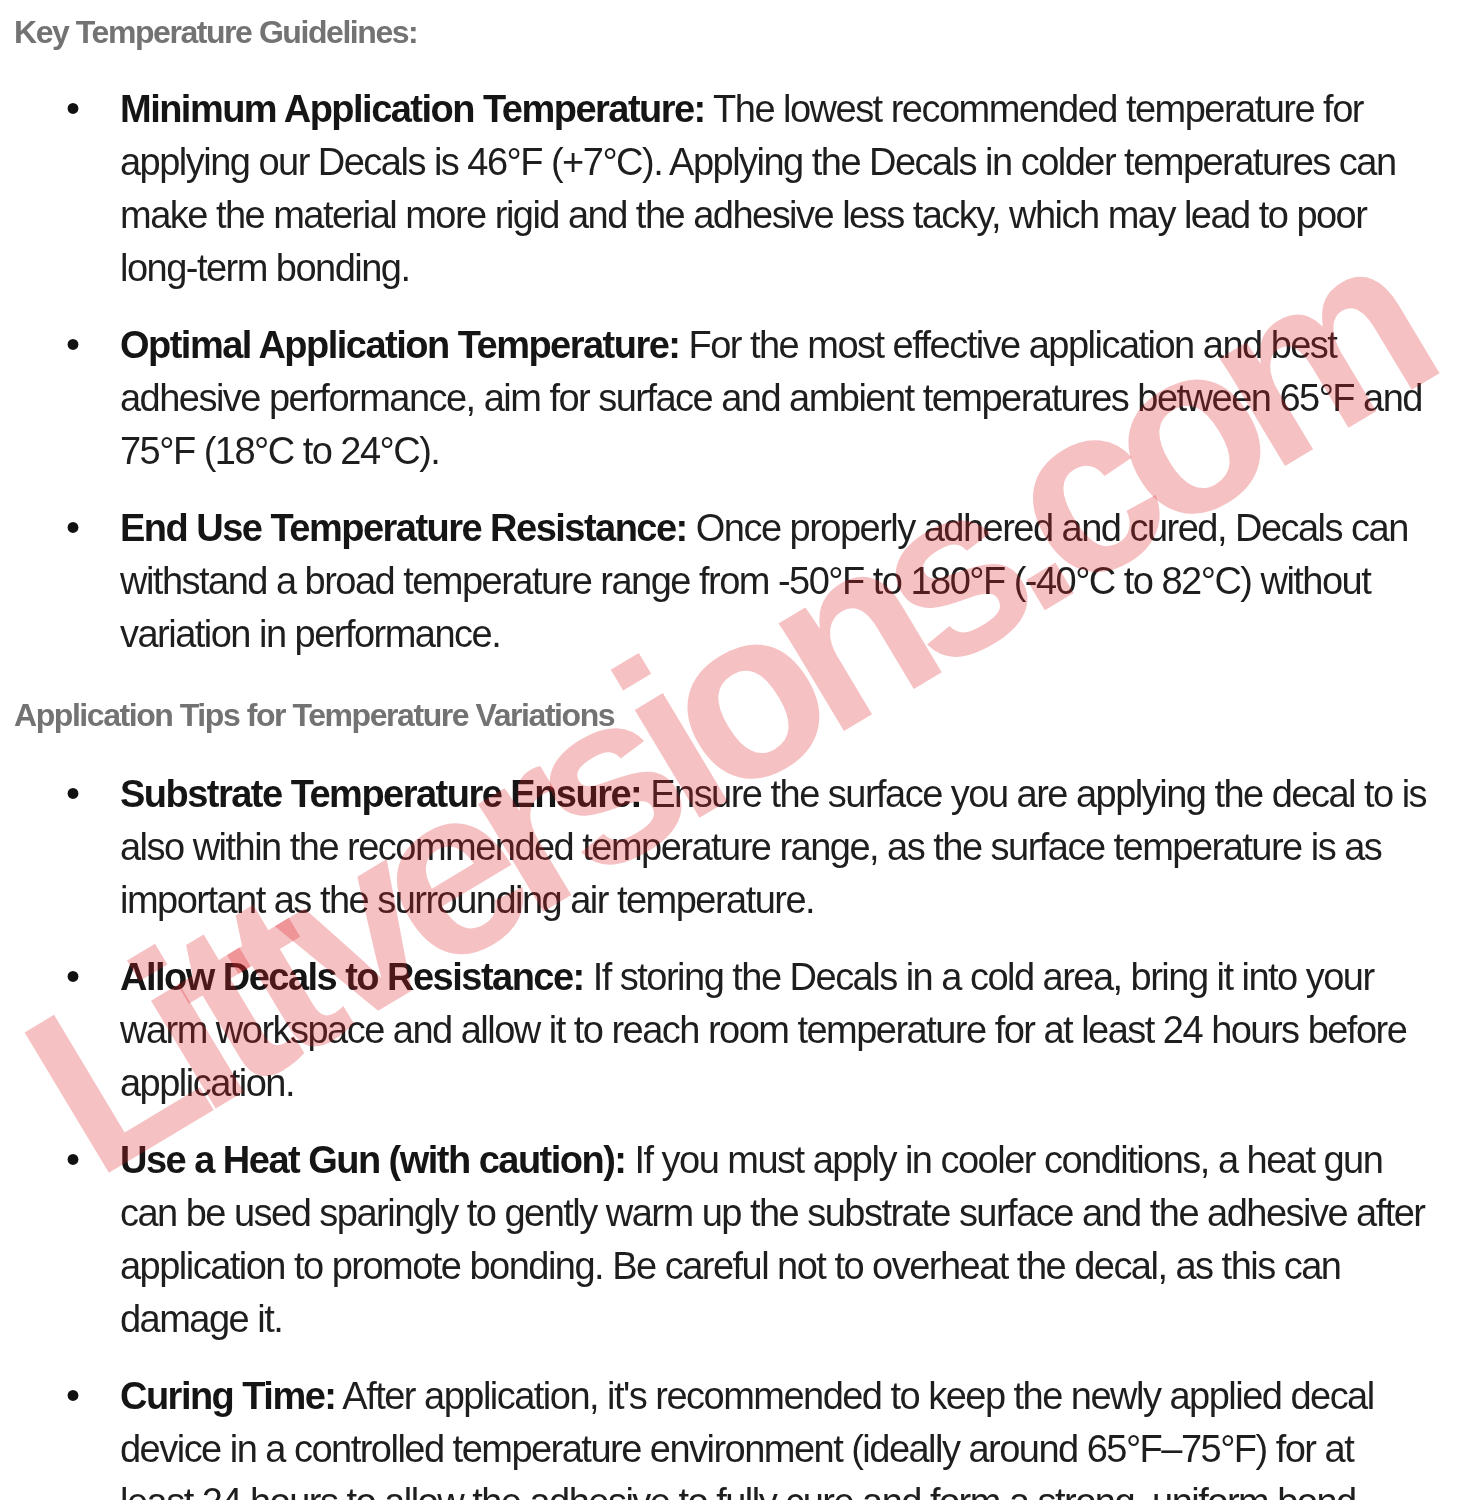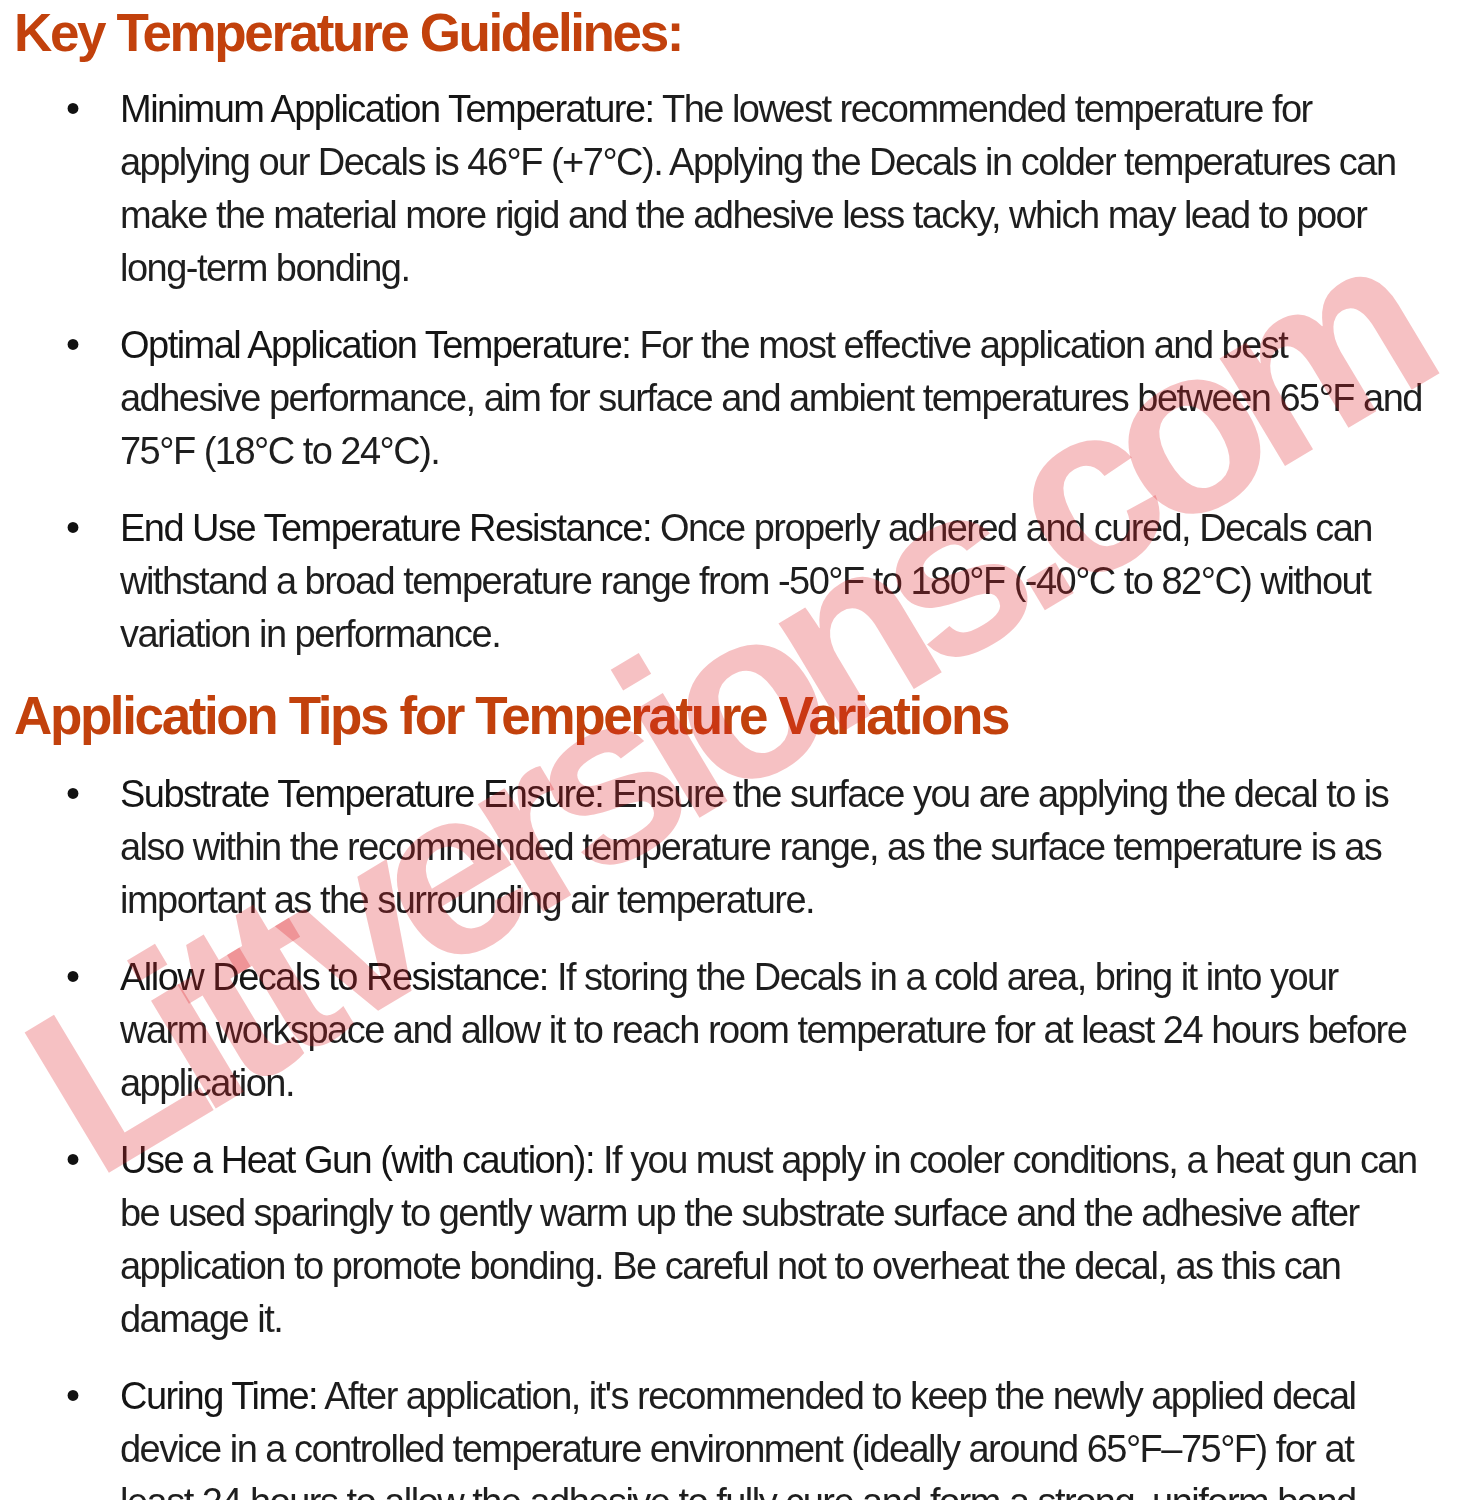--- a/index.html
+++ b/index.html
@@ -19,25 +19,25 @@
     position: relative;
     width: 100%;
     height: 100%;
     box-sizing: border-box;
     padding: 6px 30px 0 14px;
     font-size: 38px;
     line-height: 53px;
     letter-spacing: -0.04em;
   }
   h1.doc-heading, h2.doc-heading {
-    font-size: 53px;
+    font-size: 32px;
     font-weight: 700;
     line-height: 53px;
     letter-spacing: -0.045em;
-    color: #c2410c;
+    color: #737373;
   }
   h1.doc-heading { margin: 0 0 24px 0; }
   h2.doc-heading { margin: 28px 0 26px 0; }
   ul.bullet-list {
     list-style: none;
     margin: 0;
     padding: 0;
   }
   ul.bullet-list > li {
     position: relative;
@@ -46,21 +46,21 @@
   }
   ul.bullet-list > li::before {
     content: "\2022";
     position: absolute;
     left: 52px;
     top: -1px;
     font-size: 40px;
     color: #111;
   }
   .bullet-label {
-    font-weight: 400;
+    font-weight: 700;
     color: #151515;
   }
   .watermark {
     position: absolute;
     left: 722px;
     top: 708px;
     transform: translate(-50%, -50%) rotate(-31deg);
     transform-origin: center center;
     font-size: 238px;
     font-weight: 700;

